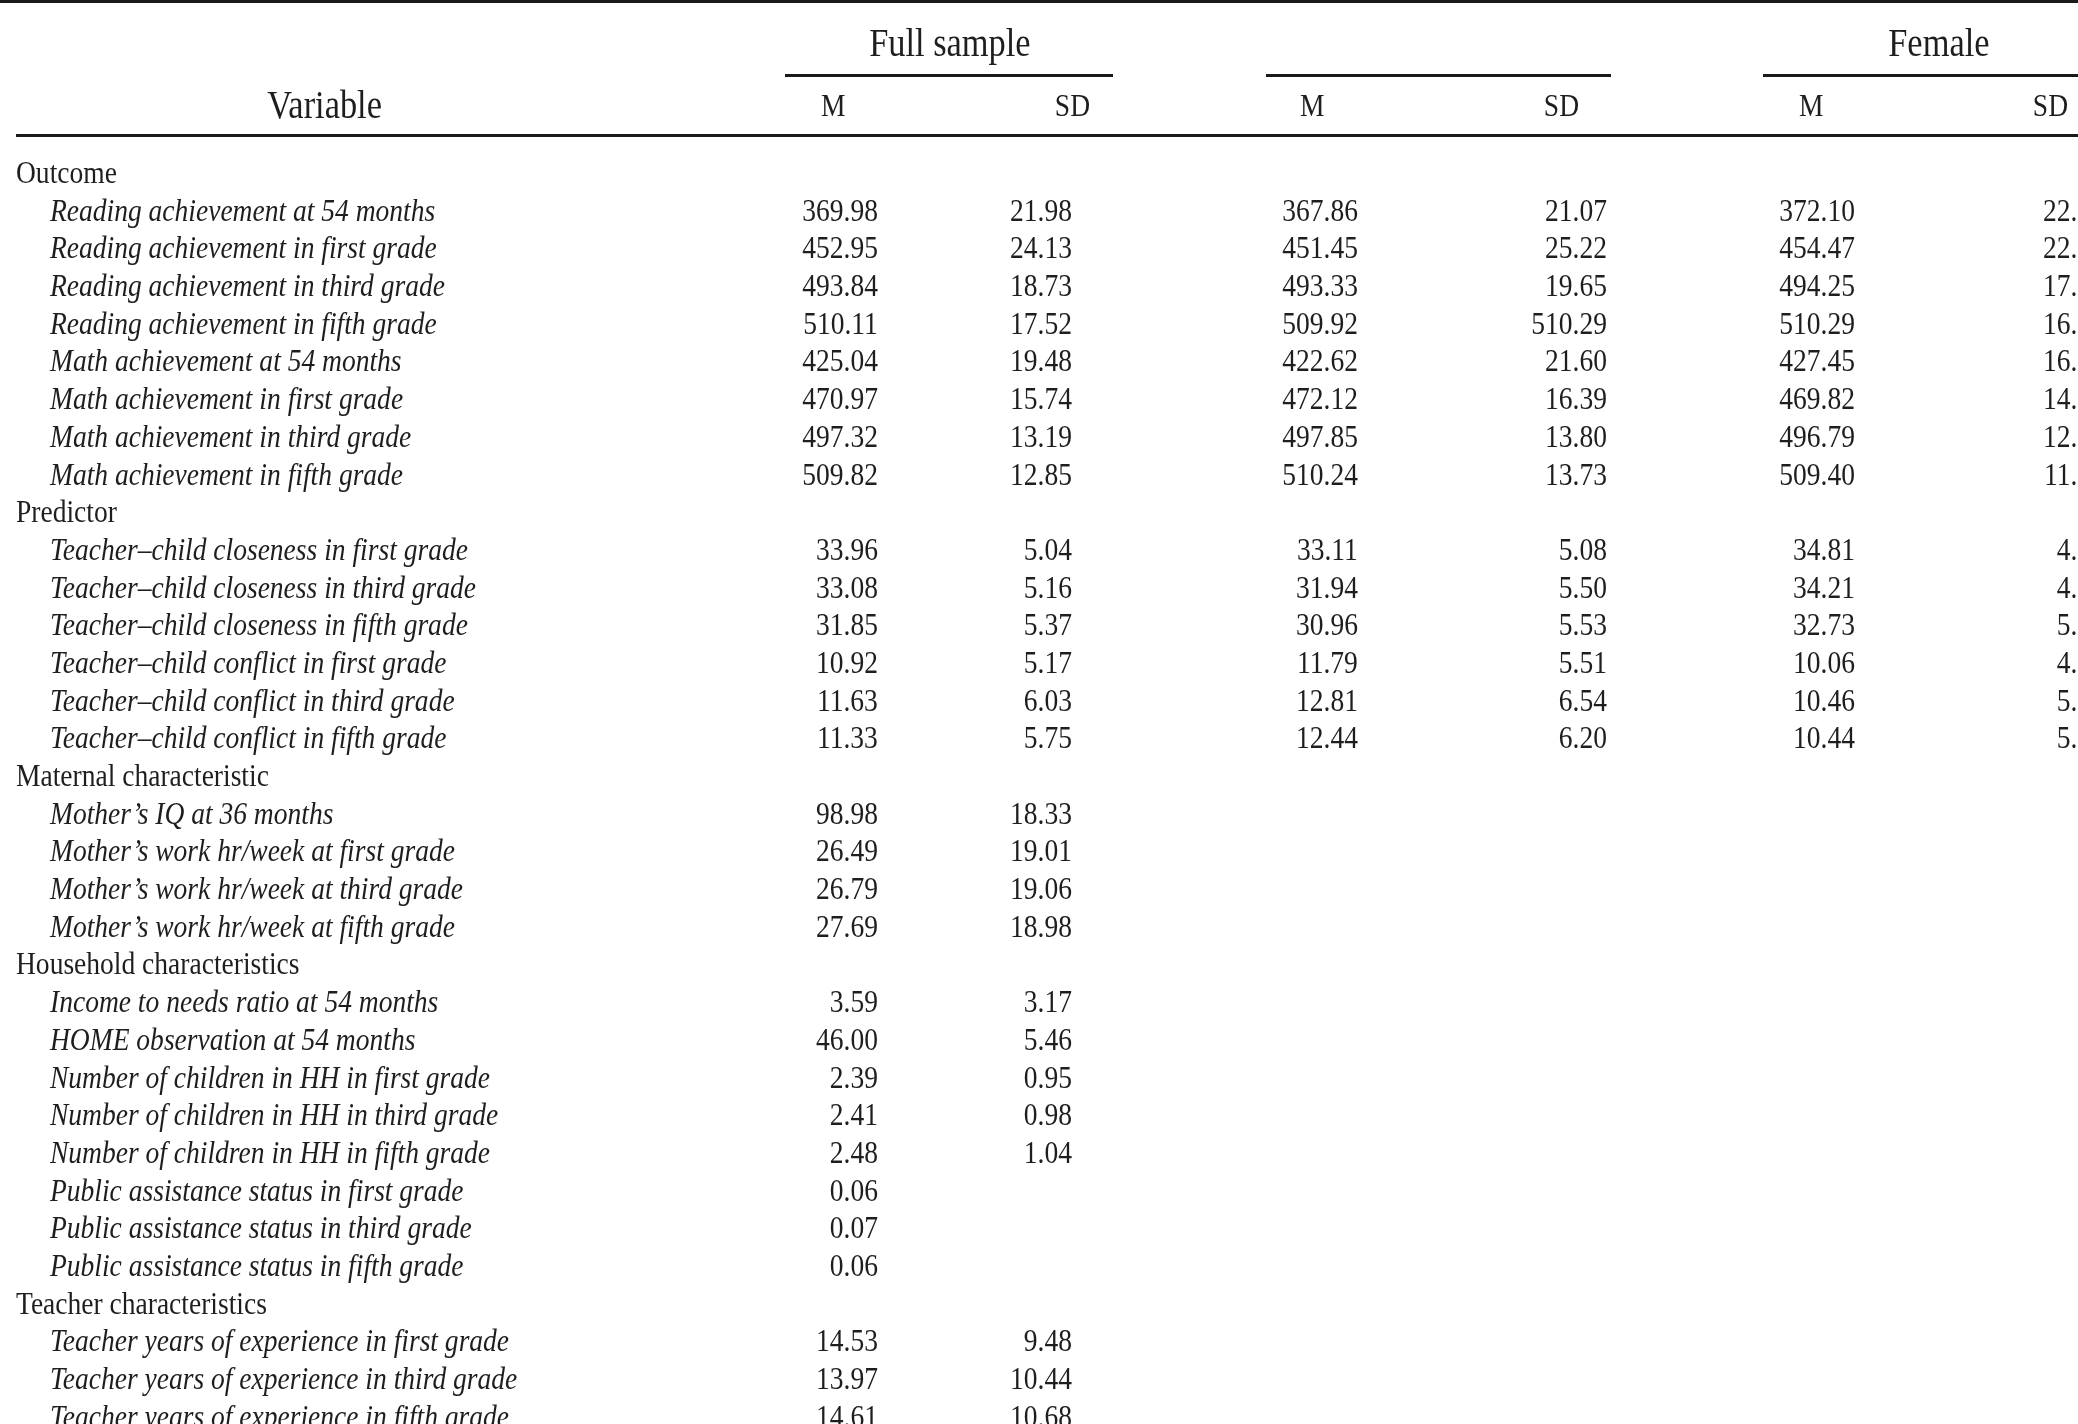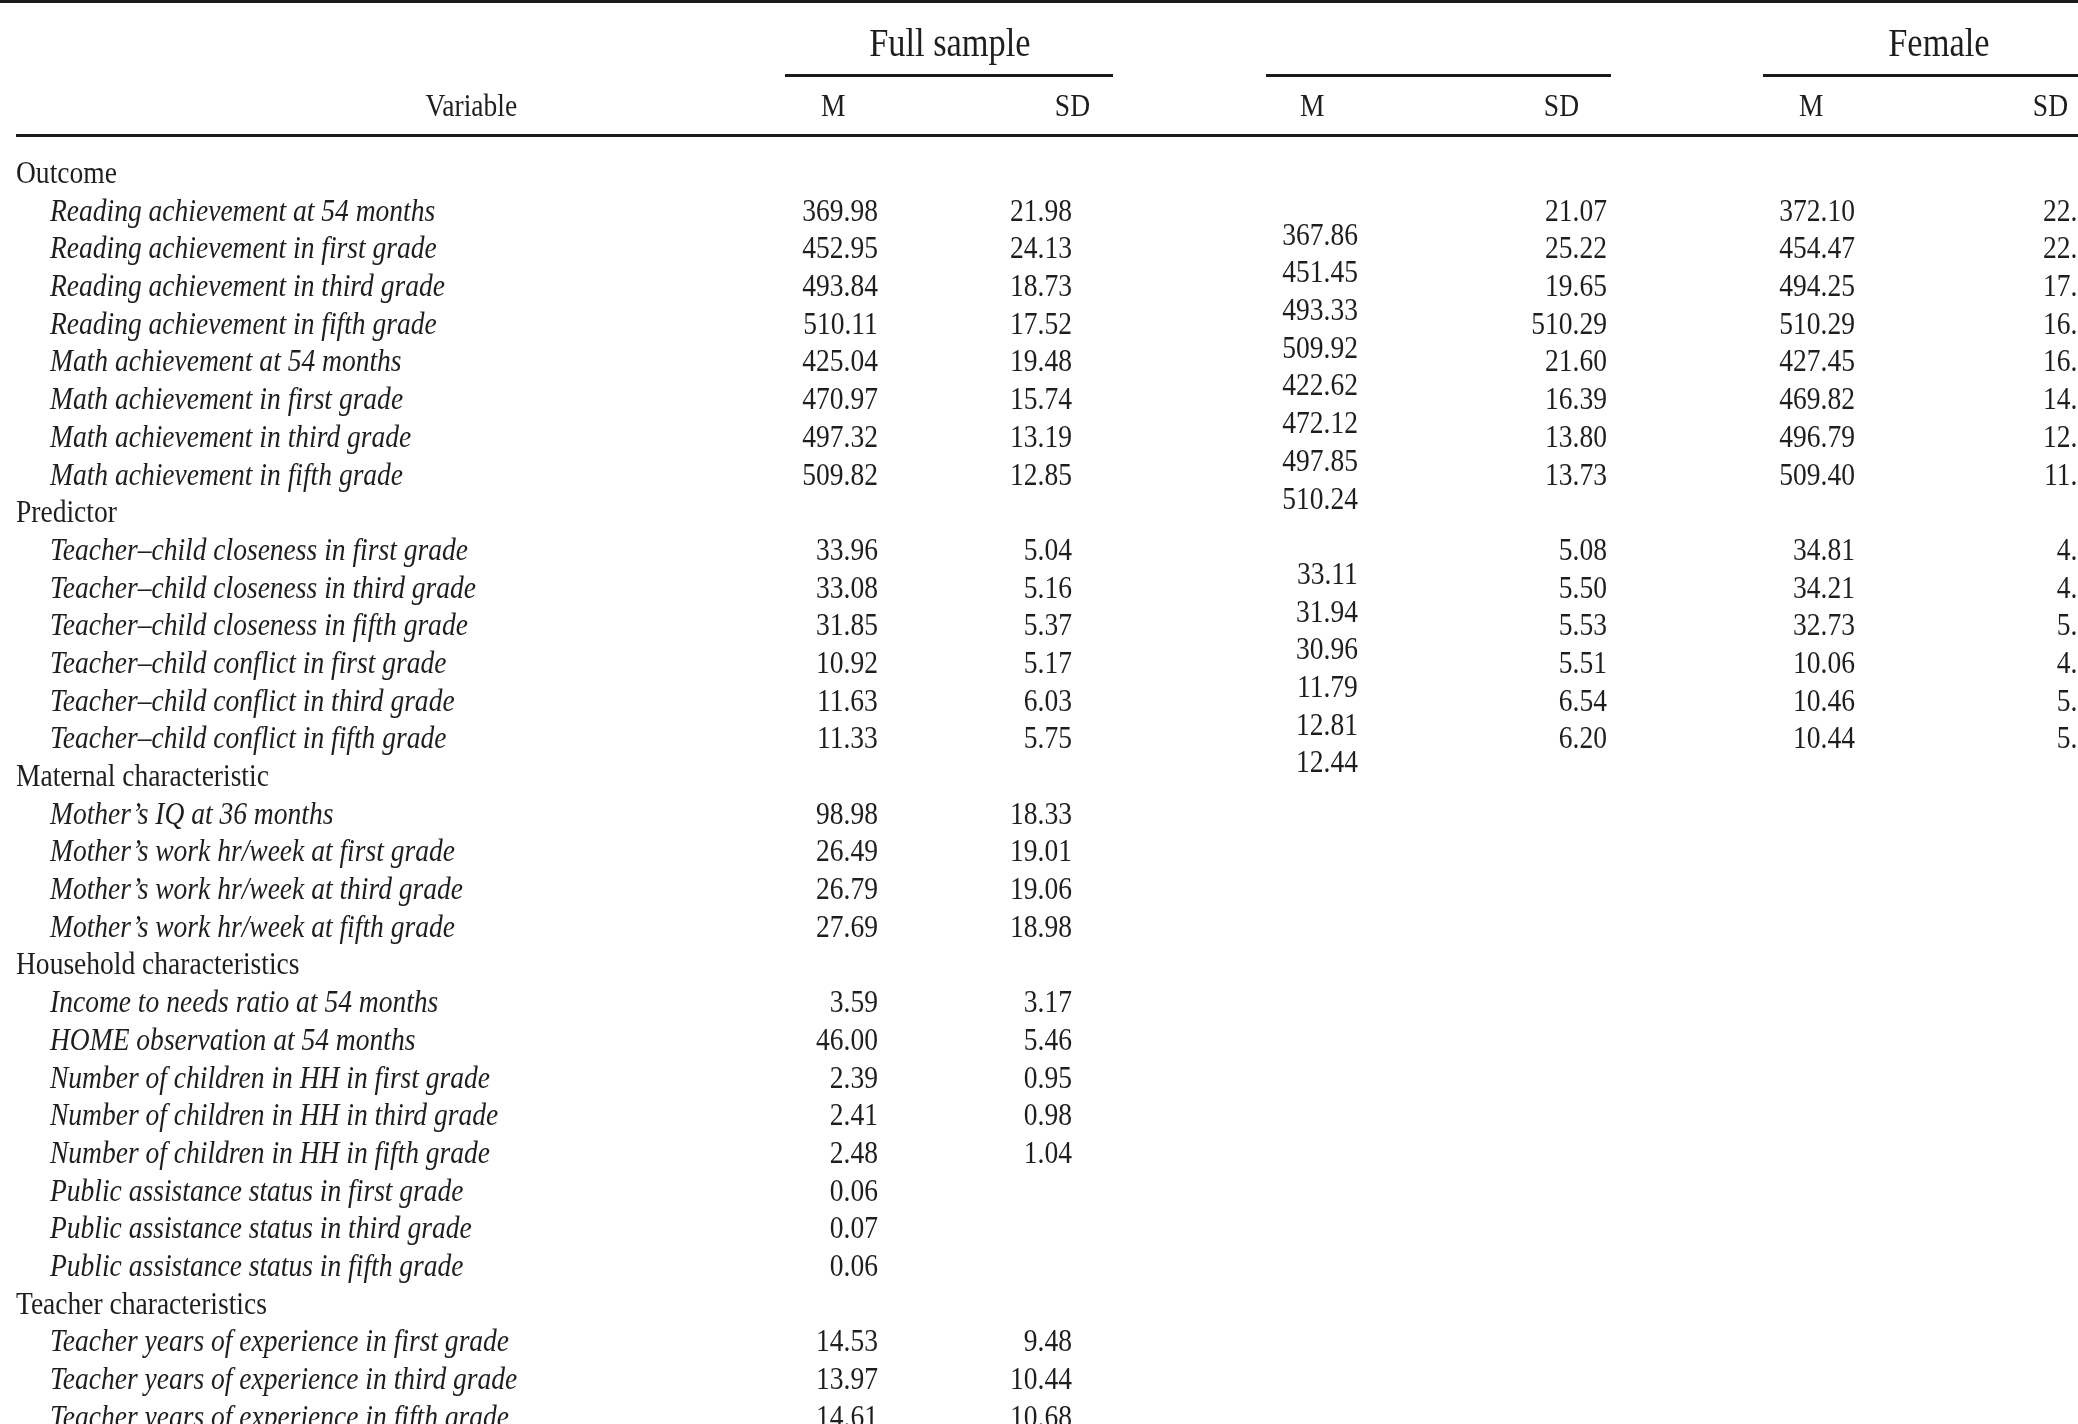--- a/index.html
+++ b/index.html
@@ -51,22 +51,22 @@
     width: 120px;
     text-align: center;
     font-size: 32px;
     line-height: 38px;
   }
   .var-head {
     position: absolute;
     top: 86px;
     left: 125px;
     width: 400px;
-    text-align: right;
-    font-size: 32px;
+    text-align: center;
+    font-size: 40px;
     line-height: 38px;
     text-decoration: underline;
   }
 
   .rows {
     position: absolute;
     left: 0;
     top: 153px;
     width: 2200px;
   }
@@ -89,21 +89,21 @@
     top: 0;
     width: 200px;
     text-align: right;
     font-size: 32px;
     line-height: 38px;
     white-space: nowrap;
   }
   
   .c-full-m   { left: 678px; }   
   .c-full-sd  { left: 872px; }   
-  .c-male-m   { left: 1158px; margin-top: 24px; }  
+  .c-male-m   { left: 1158px; }  
   .c-male-sd  { left: 1407px; }  
   .c-fem-m    { left: 1655px; }  
   .c-fem-sd   { left: 1905px; }  
 </style>
 </head>
 <body>
 
 <div class="page">
 
   <div class="rule rule-top"></div>

